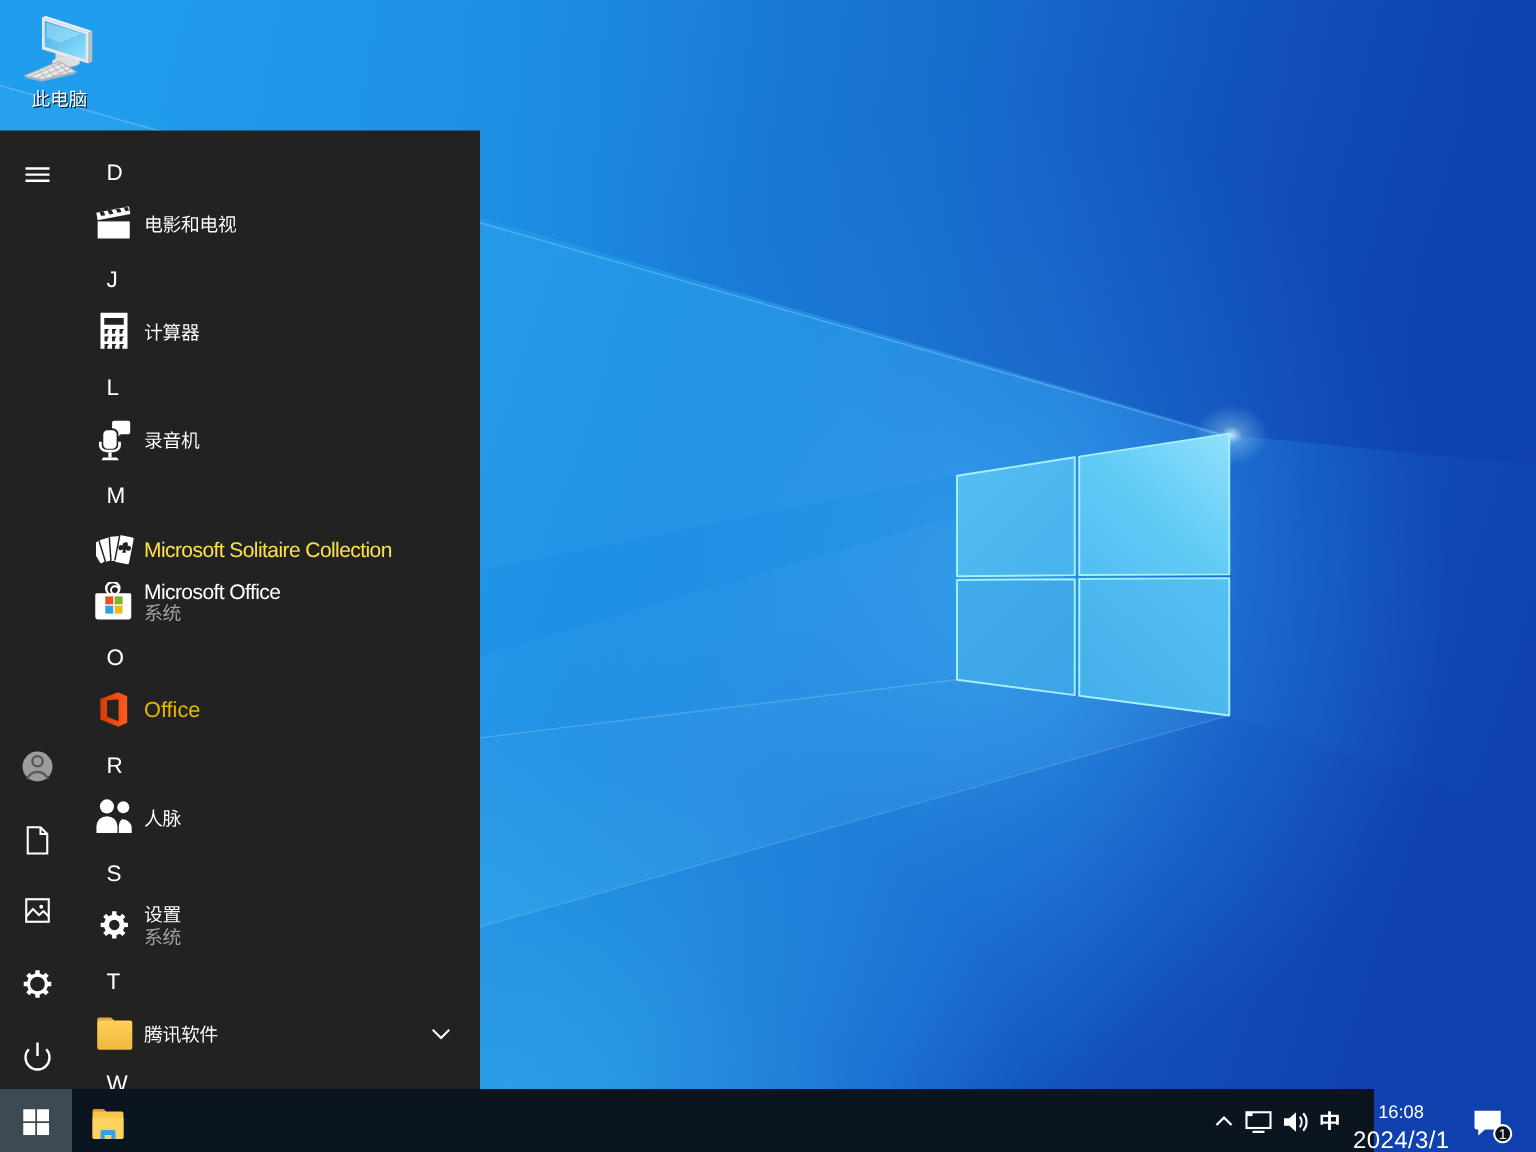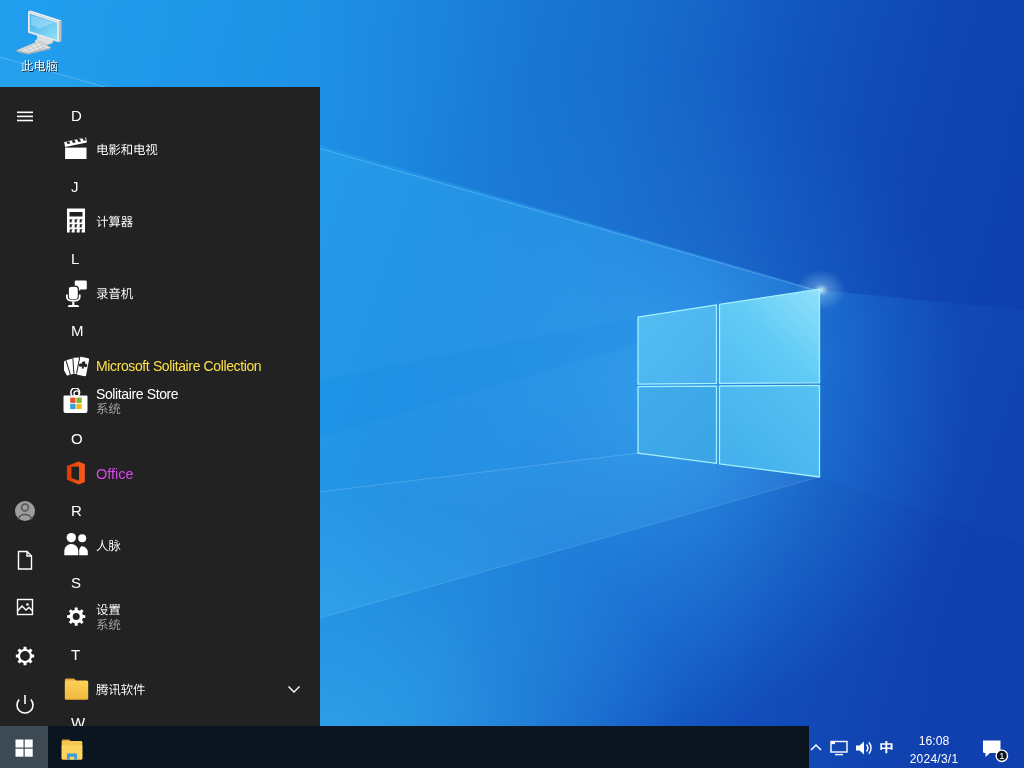--- a/index.html
+++ b/index.html
@@ -203,35 +203,35 @@
         <g>
           <path d="M1.5,7.5 h22 a1,1 0 0 1 1,1 v14.5 a2,2 0 0 1 -2,2 h-20 a2,2 0 0 1 -2,-2 v-14.5 a1,1 0 0 1 1,-1 Z" fill="#fff"></path>
           <circle cx="12.2" cy="4.4" r="4.4" fill="none" stroke="#fff" stroke-width="1.6"></circle>
           <circle cx="13.6" cy="5.4" r="2.6" fill="none" stroke="#fff" stroke-width="1.3"></circle>
           <rect x="7.2" y="9.6" width="5.3" height="5.3" fill="#e84e29"></rect>
           <rect x="13.4" y="9.6" width="5.3" height="5.3" fill="#7ab52d"></rect>
           <rect x="7.2" y="15.8" width="5.3" height="5.3" fill="#309fe3"></rect>
           <rect x="13.4" y="15.8" width="5.3" height="5.3" fill="#f6b813"></rect>
         </g>
       </svg>
-      <div style="position:absolute;left:96px;top:298.8px;font-size:14px;letter-spacing:-0.38px;color:#fff;white-space:nowrap">Solitaire Store</div>
+      <div style="position:absolute;left:96px;top:298.8px;font-size:14px;letter-spacing:-0.38px;color:#fff;white-space:nowrap">Microsoft Office</div>
       <svg style="position:absolute;left:96px;top:313.0px;overflow:visible" width="26" height="19" viewBox="0 -13.23 26 19">
         <path d="M3.6 -2.8C2.9 -1.9 1.9 -1.0 0.9 -0.4C1.1 -0.2 1.5 0.1 1.7 0.3C2.7 -0.4 3.8 -1.5 4.5 -2.5ZM8.0 -2.4C9.1 -1.6 10.4 -0.4 11.0 0.3L11.8 -0.3C11.1 -1.0 9.8 -2.1 8.8 -2.9ZM8.4 -5.6C8.7 -5.3 9.0 -4.9 9.4 -4.6L3.8 -4.2C5.7 -5.1 7.7 -6.3 9.5 -7.7L8.8 -8.3C8.2 -7.8 7.5 -7.3 6.8 -6.8L3.7 -6.7C4.6 -7.3 5.5 -8.1 6.4 -9.0C8.0 -9.2 9.6 -9.4 10.8 -9.7L10.1 -10.5C8.1 -10.0 4.4 -9.6 1.3 -9.5C1.4 -9.3 1.6 -8.9 1.6 -8.7C2.7 -8.7 3.9 -8.8 5.1 -8.9C4.2 -8.0 3.3 -7.3 3.0 -7.1C2.6 -6.8 2.3 -6.6 2.0 -6.6C2.1 -6.3 2.3 -5.9 2.3 -5.7C2.6 -5.8 3.0 -5.9 5.5 -6.0C4.4 -5.4 3.5 -4.9 3.1 -4.6C2.3 -4.3 1.7 -4.0 1.3 -4.0C1.4 -3.7 1.6 -3.3 1.6 -3.1C2.0 -3.2 2.5 -3.3 5.9 -3.6V-0.3C5.9 -0.1 5.9 -0.1 5.7 -0.1C5.5 -0.0 4.8 -0.0 4.0 -0.1C4.2 0.2 4.3 0.6 4.4 0.9C5.3 0.9 5.9 0.9 6.4 0.7C6.8 0.6 6.9 0.3 6.9 -0.2V-3.6L10.0 -3.9C10.4 -3.4 10.7 -3.0 10.9 -2.7L11.7 -3.2C11.2 -3.9 10.1 -5.1 9.1 -6.0Z M21.1 -4.4V-0.5C21.1 0.5 21.3 0.8 22.2 0.8C22.4 0.8 23.1 0.8 23.3 0.8C24.1 0.8 24.3 0.3 24.4 -1.4C24.1 -1.5 23.8 -1.7 23.6 -1.8C23.5 -0.3 23.5 -0.1 23.2 -0.1C23.0 -0.1 22.5 -0.1 22.3 -0.1C22.1 -0.1 22.0 -0.1 22.0 -0.5V-4.4ZM18.7 -4.4C18.7 -1.9 18.4 -0.6 16.3 0.2C16.5 0.4 16.8 0.7 16.9 1.0C19.2 0.0 19.6 -1.6 19.7 -4.4ZM12.8 -0.7 13.0 0.3C14.2 -0.1 15.7 -0.6 17.1 -1.0L16.9 -1.9C15.4 -1.4 13.8 -0.9 12.8 -0.7ZM19.8 -10.4C20.0 -9.9 20.4 -9.2 20.5 -8.8H17.4V-7.9H19.7C19.1 -7.1 18.3 -6.0 18.0 -5.7C17.7 -5.5 17.4 -5.4 17.2 -5.3C17.3 -5.1 17.5 -4.6 17.5 -4.4C17.8 -4.5 18.4 -4.6 22.9 -5.0C23.1 -4.7 23.3 -4.4 23.5 -4.1L24.3 -4.5C23.9 -5.3 23.1 -6.5 22.4 -7.3L21.6 -7.0C21.9 -6.6 22.2 -6.2 22.5 -5.8L19.0 -5.5C19.6 -6.2 20.3 -7.2 20.8 -7.9H24.2V-8.8H20.6L21.4 -9.0C21.3 -9.4 21.0 -10.1 20.7 -10.6ZM13.1 -5.3C13.2 -5.4 13.5 -5.5 15.0 -5.7C14.5 -4.9 14.0 -4.3 13.8 -4.0C13.4 -3.6 13.1 -3.3 12.8 -3.2C12.9 -3.0 13.1 -2.5 13.1 -2.3C13.4 -2.5 13.8 -2.6 16.9 -3.3C16.9 -3.5 16.9 -3.8 16.9 -4.1L14.6 -3.6C15.5 -4.8 16.5 -6.1 17.3 -7.5L16.4 -8.0C16.2 -7.5 15.9 -7.0 15.6 -6.6L14.1 -6.4C14.8 -7.5 15.6 -8.9 16.2 -10.2L15.2 -10.6C14.7 -9.1 13.8 -7.5 13.5 -7.1C13.2 -6.6 12.9 -6.4 12.7 -6.3C12.8 -6.0 13.0 -5.5 13.1 -5.3Z" fill="#a2a2a2"></path>
       </svg>
       <div style="position:absolute;left:71px;top:343.3px;font-size:15px;color:#fff">O</div>
       <svg style="position:absolute;left:64px;top:373px" width="26" height="28" viewBox="0 0 26 28">
         <defs>
           <linearGradient id="offg" x1="0" y1="0" x2="1" y2="0">
             <stop offset="0" stop-color="#d83b01"></stop>
             <stop offset="1" stop-color="#ff5a1f"></stop>
           </linearGradient>
         </defs>
         <path fill="url(#offg)" fill-rule="evenodd" d="M2.9,6 L14.6,1.5 L20.8,4.2 L20.8,21.9 L14.8,24.5 L2.9,19.7 Z M7.4,6.8 L15,6.4 L15,20.8 L7.4,17.9 Z"></path>
       </svg>
-      <div style="position:absolute;left:96px;top:378.7px;font-size:14.5px;letter-spacing:0;color:#d946ef;white-space:nowrap">Office</div>
+      <div style="position:absolute;left:96px;top:378.7px;font-size:14.5px;letter-spacing:0;color:#eab308;white-space:nowrap">Office</div>
       <div style="position:absolute;left:71px;top:415.3px;font-size:15px;color:#fff">R</div>
       <svg style="position:absolute;left:64px;top:445px" width="26" height="28" viewBox="0 0 26 28">
         <g fill="#fff">
           <circle cx="7.3" cy="5.6" r="4.7"></circle>
           <path d="M0.3,23.3 v-4.6 a7,6.6 0 0 1 14,0 v4.6 Z"></path>
           <circle cx="18.2" cy="6.2" r="4"></circle>
           <path d="M15.2,23.3 v-4.8 a6.6,6 0 0 1 2,-4.3 6.2,6.2 0 0 1 6.6,5 v4.1 Z"></path>
         </g>
       </svg>
       <svg style="position:absolute;left:96px;top:449.7px;overflow:visible" width="26" height="19" viewBox="0 -13.23 26 19">
@@ -260,21 +260,21 @@
       </svg>
       <svg style="position:absolute;left:96px;top:593.7px;overflow:visible" width="51" height="19" viewBox="0 -13.23 51 19">
         <path d="M10.1 -10.5C10.0 -10.0 9.7 -9.4 9.4 -9.0L10.2 -8.8C10.4 -9.1 10.7 -9.7 11.0 -10.2ZM5.3 -10.3C5.6 -9.8 5.8 -9.2 5.9 -8.8L6.7 -9.0C6.6 -9.4 6.3 -10.0 6.0 -10.5ZM4.9 -1.5V-0.8H9.6V-1.5ZM1.0 -10.1V-5.6C1.0 -3.7 1.0 -1.2 0.3 0.6C0.5 0.7 0.9 0.9 1.0 1.0C1.5 -0.2 1.7 -1.8 1.8 -3.3H3.4V-0.1C3.4 0.0 3.4 0.1 3.2 0.1C3.1 0.1 2.6 0.1 2.1 0.1C2.2 0.3 2.3 0.7 2.4 0.9C3.1 0.9 3.6 0.9 3.8 0.7C4.1 0.6 4.2 0.3 4.2 -0.1V-4.5C4.4 -4.3 4.6 -4.1 4.7 -3.9C5.1 -4.2 5.5 -4.5 5.9 -4.8V-4.4H9.2C9.1 -3.9 9.0 -3.4 8.9 -3.0H6.6L6.8 -4.0L6.0 -4.1C5.9 -3.5 5.7 -2.8 5.6 -2.3H10.6C10.4 -0.8 10.2 -0.1 10.0 0.1C9.9 0.2 9.8 0.2 9.6 0.2C9.4 0.2 8.8 0.2 8.3 0.1C8.4 0.3 8.5 0.7 8.5 0.9C9.1 0.9 9.7 0.9 9.9 0.9C10.3 0.9 10.5 0.8 10.7 0.6C11.1 0.3 11.2 -0.6 11.4 -2.7C11.5 -2.8 11.5 -3.0 11.5 -3.0H9.8C9.9 -3.6 10.1 -4.4 10.2 -5.1C10.6 -4.6 11.1 -4.3 11.7 -4.0C11.8 -4.3 12.1 -4.6 12.2 -4.7C11.5 -5.0 10.8 -5.5 10.3 -6.2H12.0V-6.9H7.5C7.7 -7.3 7.8 -7.6 8.0 -8.0H11.6V-8.7H8.2C8.4 -9.3 8.5 -9.8 8.6 -10.5L7.7 -10.6C7.6 -9.9 7.5 -9.3 7.3 -8.7H4.9V-8.0H7.1C6.9 -7.6 6.7 -7.3 6.6 -6.9H4.5V-6.2H6.0C5.5 -5.6 4.9 -5.1 4.2 -4.7V-10.1ZM9.3 -6.2C9.6 -5.8 9.9 -5.4 10.2 -5.1H6.2C6.5 -5.4 6.8 -5.8 7.1 -6.2ZM1.8 -9.3H3.4V-7.2H1.8ZM1.8 -6.3H3.4V-4.1H1.8L1.8 -5.6Z M13.7 -9.8C14.4 -9.2 15.1 -8.4 15.5 -7.8L16.1 -8.5C15.8 -9.0 15.0 -9.8 14.4 -10.3ZM12.8 -6.6V-5.7H14.6V-1.4C14.6 -0.8 14.2 -0.5 14.0 -0.3C14.2 -0.1 14.4 0.3 14.5 0.5C14.7 0.2 15.0 -0.1 17.2 -1.8C17.1 -1.9 16.9 -2.3 16.8 -2.5L15.5 -1.5V-6.6ZM16.8 -9.9V-9.0H18.6V-5.4H16.7V-4.5H18.6V0.8H19.5V-4.5H21.5V-5.4H19.5V-9.0H22.0C22.0 -3.6 21.9 0.5 23.3 1.0C23.9 1.2 24.4 0.8 24.5 -1.3C24.3 -1.4 24.1 -1.8 23.9 -2.0C23.9 -0.9 23.8 0.0 23.7 -0.0C22.8 -0.2 22.9 -4.5 22.9 -9.9Z M32.0 -10.6C31.8 -8.6 31.3 -6.8 30.4 -5.6C30.6 -5.5 31.0 -5.2 31.2 -5.1C31.7 -5.8 32.1 -6.7 32.4 -7.8H35.6C35.5 -6.9 35.2 -6.0 35.1 -5.3L35.8 -5.1C36.1 -6.0 36.4 -7.3 36.7 -8.5L36.1 -8.7L35.9 -8.7H32.6C32.8 -9.2 32.9 -9.8 33.0 -10.5ZM33.0 -6.6V-6.0C33.0 -4.2 32.8 -1.6 30.1 0.4C30.3 0.5 30.6 0.8 30.8 1.0C32.3 -0.2 33.1 -1.5 33.5 -2.9C34.0 -1.1 34.9 0.3 36.1 1.0C36.3 0.8 36.6 0.4 36.8 0.2C35.2 -0.6 34.3 -2.6 33.8 -4.8C33.9 -5.3 33.9 -5.6 33.9 -6.0V-6.6ZM25.8 -4.2C25.9 -4.3 26.3 -4.4 26.8 -4.4H28.1V-2.5L25.1 -2.1L25.3 -1.2L28.1 -1.6V1.0H29.0V-1.8L30.7 -2.0L30.6 -2.9L29.0 -2.7V-4.4H30.5V-5.2H29.0V-7.1H28.1V-5.2H26.7C27.1 -6.1 27.5 -7.1 27.9 -8.2H30.6V-9.1H28.2C28.3 -9.5 28.5 -9.9 28.6 -10.4L27.6 -10.6C27.5 -10.1 27.4 -9.6 27.3 -9.1H25.2V-8.2H27.0C26.7 -7.2 26.3 -6.4 26.2 -6.0C25.9 -5.5 25.7 -5.1 25.5 -5.0C25.6 -4.8 25.7 -4.4 25.8 -4.2Z M40.9 -4.3V-3.4H44.5V1.0H45.5V-3.4H48.9V-4.3H45.5V-7.1H48.4V-8.0H45.5V-10.4H44.5V-8.0H42.8C43.0 -8.6 43.1 -9.2 43.3 -9.8L42.3 -10.0C42.1 -8.3 41.5 -6.7 40.8 -5.6C41.0 -5.5 41.4 -5.3 41.6 -5.2C41.9 -5.7 42.3 -6.4 42.5 -7.1H44.5V-4.3ZM40.3 -10.5C39.6 -8.6 38.5 -6.7 37.3 -5.5C37.5 -5.3 37.7 -4.8 37.8 -4.6C38.2 -5.0 38.6 -5.5 39.0 -6.0V1.0H39.9V-7.5C40.4 -8.4 40.8 -9.3 41.2 -10.3Z" fill="#ffffff"></path>
       </svg>
       <svg style="position:absolute;left:287px;top:598px" width="14" height="9" viewBox="0 0 14 9">
         <polyline points="1.5,1.5 7,7 12.5,1.5" fill="none" stroke="#fff" stroke-width="1.4"></polyline>
       </svg>
       <div style="position:absolute;left:71px;top:627.3px;font-size:15px;color:#fff">W</div>
     </div>
 
-<div style="position:absolute;left:0;top:726px;width:809px;height:42px;background:#0b1520">
+<div style="position:absolute;left:0;top:726px;width:916px;height:42px;background:#0b1520">
  <div style="position:absolute;left:0;top:0;width:48px;height:42px;background:#3d4a53"></div>
  <svg style="position:absolute;left:15px;top:13px" width="18" height="18" viewBox="0 0 18 18">
    <g fill="#fff">
           <rect x="0.5" y="0.5" width="8" height="8"></rect>
           <rect x="9.7" y="0.5" width="8" height="8"></rect>
           <rect x="0.5" y="9.7" width="8" height="8"></rect>
           <rect x="9.7" y="9.7" width="8" height="8"></rect>
         </g>
  </svg>
  <svg style="position:absolute;left:61px;top:11.5px" width="22" height="22" viewBox="0 0 22 22">
@@ -294,20 +294,20 @@
  </svg>
  <svg style="position:absolute;left:854px;top:13px" width="20" height="18" viewBox="0 0 20 18">
    <path d="M2,6.5 h3.5 L10,2.5 v13 L5.5,11.5 H2 Z" fill="#fff"></path>
    <path d="M12.5,5.5 a5.5,5.5 0 0 1 0,7" fill="none" stroke="#fff" stroke-width="1.4"></path>
    <path d="M14.8,3.2 a8.6,8.6 0 0 1 0,11.6" fill="none" stroke="#fff" stroke-width="1.4"></path>
  </svg>
  <svg style="position:absolute;left:879.4px;top:14.9px;overflow:visible" width="16" height="16" viewBox="0 -11.1 16 16">
    <path d="M5.7 -11.2V-8.9H1.2V-2.2H2.7V-3.0H5.7V1.2H7.4V-3.0H10.4V-2.3H12.1V-8.9H7.4V-11.2ZM2.7 -4.5V-7.4H5.7V-4.5ZM10.4 -4.5H7.4V-7.4H10.4Z" fill="#fff" transform="scale(1.12,1)"></path>
  </svg>
  <div style="position:absolute;left:902px;top:8px;width:64px;text-align:center;font-size:12.2px;color:#fff">16:08</div>
-      <div style="position:absolute;left:902px;top:25.5px;width:64px;text-align:center;font-size:12px;letter-spacing:0.25px;color:#fff">2024/3/1</div>
+      <div style="position:absolute;left:902px;top:25.5px;width:64px;text-align:center;font-size:16px;letter-spacing:0.25px;color:#fff">2024/3/1</div>
  <svg style="position:absolute;left:980.5px;top:13px" width="30" height="26" viewBox="0 0 30 26">
    <path d="M2,1.5 h17.5 v11 a1.5,1.5 0 0 1 -1.5,1.5 h-9 l-4.5,4 v-4 h-1 a1.5,1.5 0 0 1 -1.5,-1.5 Z" fill="#fff"></path>
    <circle cx="20.8" cy="16.8" r="5.7" fill="#0b1520" stroke="#fff" stroke-width="1.4"></circle>
    <text x="20.8" y="20.1" font-family="Liberation Sans, sans-serif" font-size="9.5" fill="#fff" text-anchor="middle">1</text>
  </svg>
 </div>
 
 </div>
 </body></html>

